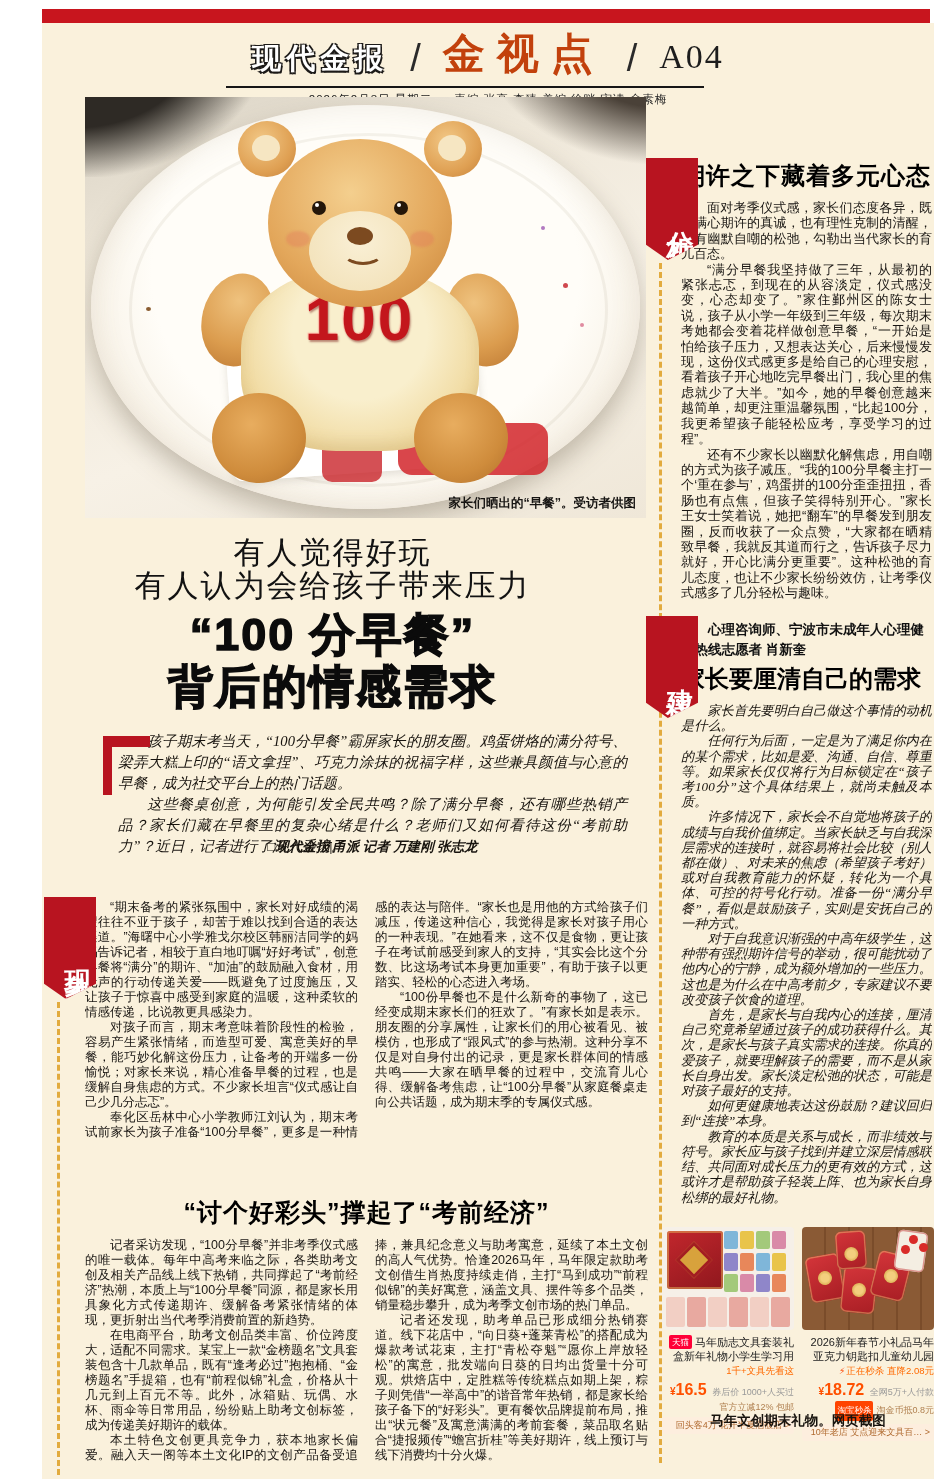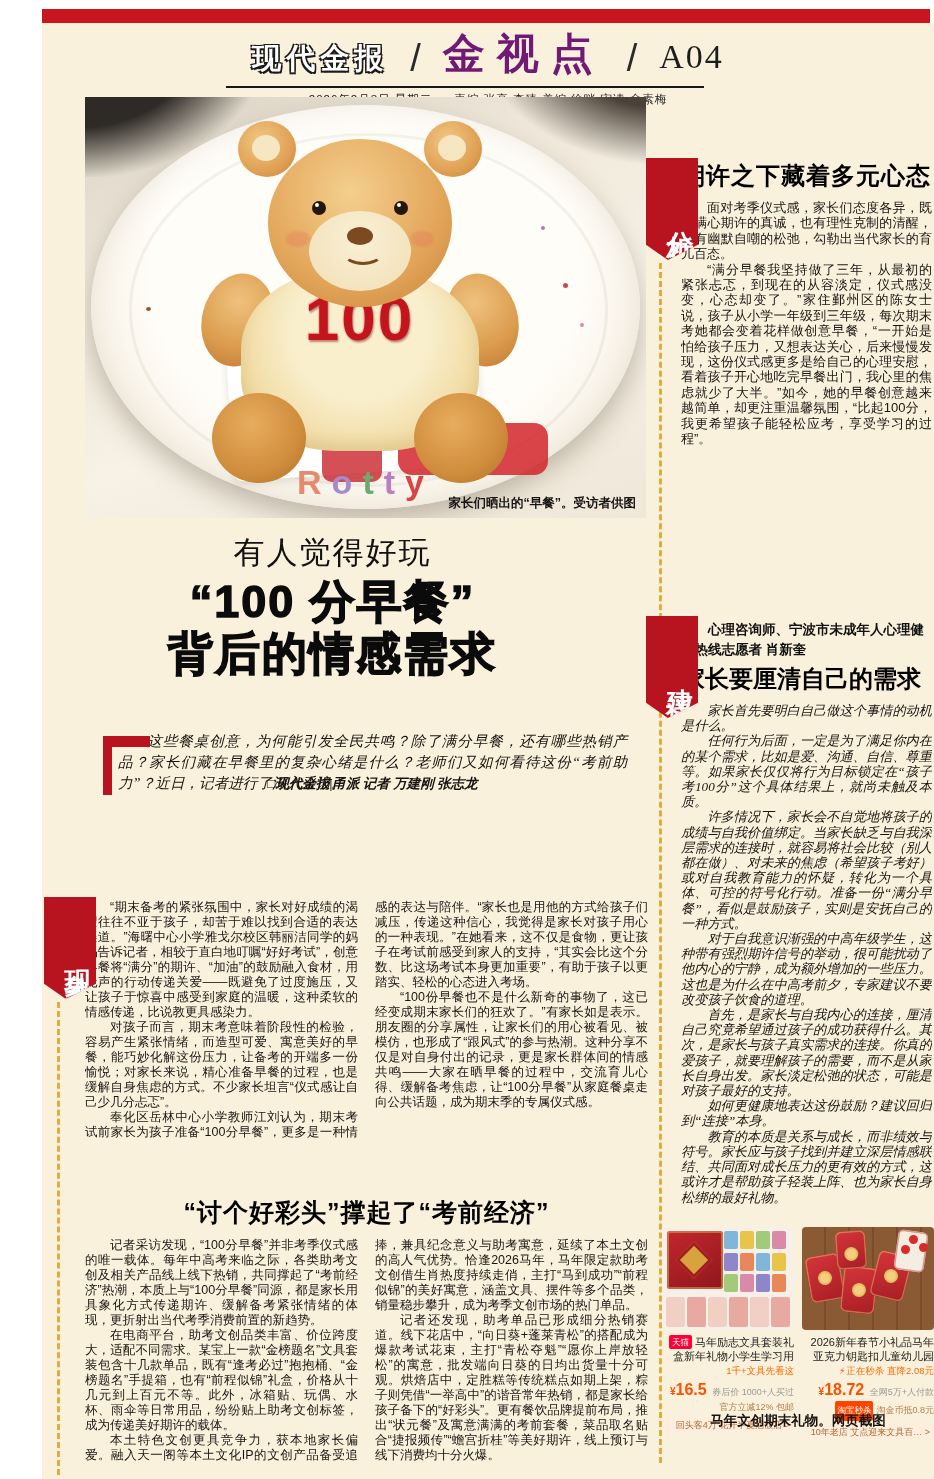--- a/index.html
+++ b/index.html
@@ -7,21 +7,21 @@
         font-family:"Liberation Sans","DejaVu Sans",sans-serif;color:#151310;}
   .cream{position:absolute;left:42px;top:23px;width:892px;height:1456px;background:#faf1dc;}
   .top-bar{position:absolute;left:42px;top:9px;width:888px;height:14px;background:#c8151e;}
 
   
   .masthead{position:absolute;left:42px;top:26px;width:892px;display:flex;justify-content:center;
             align-items:baseline;gap:22px;}
   .paper-name{font-size:29px;font-weight:bold;letter-spacing:5px;color:#fff;
       text-shadow:-1.5px -1.5px 0 #1c1a18,1.5px -1.5px 0 #1c1a18,-1.5px 1.5px 0 #1c1a18,1.5px 1.5px 0 #1c1a18;}
   .mh-slash{font-size:38px;color:#2a2a2a;font-weight:200;transform:translateY(3px);}
-  .section-name{font-size:42px;font-weight:bold;letter-spacing:12px;color:#701a75;}
+  .section-name{font-size:42px;font-weight:bold;letter-spacing:12px;color:#c2410c;}
   .page-no{font-family:"Liberation Serif","DejaVu Serif",serif;font-size:34px;color:#1d1d1d;letter-spacing:2px;}
   .mh-rule{position:absolute;left:226px;top:86px;width:478px;height:2px;background:#161616;}
   .date-line{position:absolute;left:42px;top:92px;width:892px;text-align:center;font-size:11.5px;
              letter-spacing:1px;color:#222;}
   .date-line span{margin:0 9px;}
 
   
   .photo{position:absolute;left:85px;top:97px;width:561px;height:421px;overflow:hidden;
          background:linear-gradient(160deg,#d9d2c4,#efe8da 30%,#f7f1e6 62%,#efe7d8);}
   .photo::before{content:"";position:absolute;left:-60px;top:-70px;width:240px;height:150px;
@@ -223,38 +223,39 @@
           <div class="cheek l"></div>
           <div class="cheek r"></div>
           <div class="muzzle">
             <div class="nose"></div>
             <div class="mouth"></div>
           </div>
         </div>
         <div class="foot l"></div>
         <div class="foot r"></div>
       </div>
-      <div class="brand"><span style="color: rgb(229, 138, 109);">R</span><span style="color: rgb(165, 139, 201);">o</span><span style="color: rgb(111, 169, 111);">t</span><span style="color: rgb(187, 127, 193);">t</span><span style="color: rgb(214, 69, 69);">y</span></div>
       <div class="dot d1"></div>
       <div class="dot d2"></div>
       <div class="dot d3"></div>
       <div class="dot d4"></div>
     </div>
     <div class="photo-caption">家长们晒出的“早餐”。受访者供图</div>
   </div>
 
   <div class="headline">
     <div class="kicker">有人觉得好玩</div>
+    <div class="kicker">有人认为会给孩子带来压力</div>
     <div class="main-title">“100 分早餐”</div>
     <div class="main-title second">背后的情感需求</div>
   </div>
 
   <div class="intro">
     <div class="corner"></div>
     <div class="intro-text">
+      <p>孩子期末考当天，“100分早餐”霸屏家长的朋友圈。鸡蛋饼烙的满分符号、梁弄大糕上印的“语文拿捏”、巧克力涂抹的祝福字样，这些兼具颜值与心意的早餐，成为社交平台上的热门话题。</p>
       <p>这些餐桌创意，为何能引发全民共鸣？除了满分早餐，还有哪些热销产品？家长们藏在早餐里的复杂心绪是什么？老师们又如何看待这份“考前助力”？近日，记者进行了深入采访。</p>
       <div class="byline">□现代金报|甬派 记者 万建刚 张志龙</div>
     </div>
   </div>
 
   <div class="tab tab-phenomenon">现象</div>
   <div class="vline vline-left"></div>
   <div class="lsec sec-phenomenon">
     <div class="cols">
       <p>“期末备考的紧张氛围中，家长对好成绩的渴望往往不亚于孩子，却苦于难以找到合适的表达渠道。”海曙中心小学雅戈尔校区韩丽洁同学的妈妈告诉记者，相较于直白地叮嘱“好好考试”，创意早餐将“满分”的期许、“加油”的鼓励融入食材，用无声的行动传递关爱——既避免了过度施压，又让孩子于惊喜中感受到家庭的温暖，这种柔软的情感传递，比说教更具感染力。</p>
@@ -274,20 +275,21 @@
     </div>
   </div>
 
   <div class="tab tab-analysis">分析</div>
   <div class="vline vline-right"></div>
   <div class="rsec sec-analysis">
     <h2>期许之下藏着多元心态</h2>
     <div class="rbody">
       <p style="margin:0;text-indent:2em;">面对考季仪式感，家长们态度各异，既有满心期许的真诚，也有理性克制的清醒，更有幽默自嘲的松弛，勾勒出当代家长的育儿百态。</p>
       <p style="margin:0;text-indent:2em;">“满分早餐我坚持做了三年，从最初的紧张忐忑，到现在的从容淡定，仪式感没变，心态却变了。”家住鄞州区的陈女士说，孩子从小学一年级到三年级，每次期末考她都会变着花样做创意早餐，“一开始是怕给孩子压力，又想表达关心，后来慢慢发现，这份仪式感更多是给自己的心理安慰，看着孩子开心地吃完早餐出门，我心里的焦虑就少了大半。”如今，她的早餐创意越来越简单，却更注重温馨氛围，“比起100分，我更希望孩子能轻松应考，享受学习的过程”。</p>
+      <p style="margin:0;text-indent:2em;">还有不少家长以幽默化解焦虑，用自嘲的方式为孩子减压。“我的100分早餐主打一个‘重在参与’，鸡蛋拼的100分歪歪扭扭，香肠也有点焦，但孩子笑得特别开心。”家长王女士笑着说，她把“翻车”的早餐发到朋友圈，反而收获了一众点赞，“大家都在晒精致早餐，我就反其道而行之，告诉孩子尽力就好，开心比满分更重要”。这种松弛的育儿态度，也让不少家长纷纷效仿，让考季仪式感多了几分轻松与趣味。</p>
     </div>
   </div>
 
   <div class="tab tab-advice">建议</div>
   <div class="attribution">心理咨询师、宁波市未成年人心理健康热线志愿者 肖新奎</div>
   <h2 class="sec-advice-h">家长要厘清自己的需求</h2>
   <div class="advice-body">
     <p>家长首先要明白自己做这个事情的动机是什么。</p>
     <p>任何行为后面，一定是为了满足你内在的某个需求，比如是爱、沟通、自信、尊重等。如果家长仅仅将行为目标锁定在“孩子考100分”这个具体结果上，就尚未触及本质。</p>
     <p>许多情况下，家长会不自觉地将孩子的成绩与自我价值绑定。当家长缺乏与自我深层需求的连接时，就容易将社会比较（别人都在做）、对未来的焦虑（希望孩子考好）或对自我教育能力的怀疑，转化为一个具体、可控的符号化行动。准备一份“满分早餐”，看似是鼓励孩子，实则是安抚自己的一种方式。</p>

